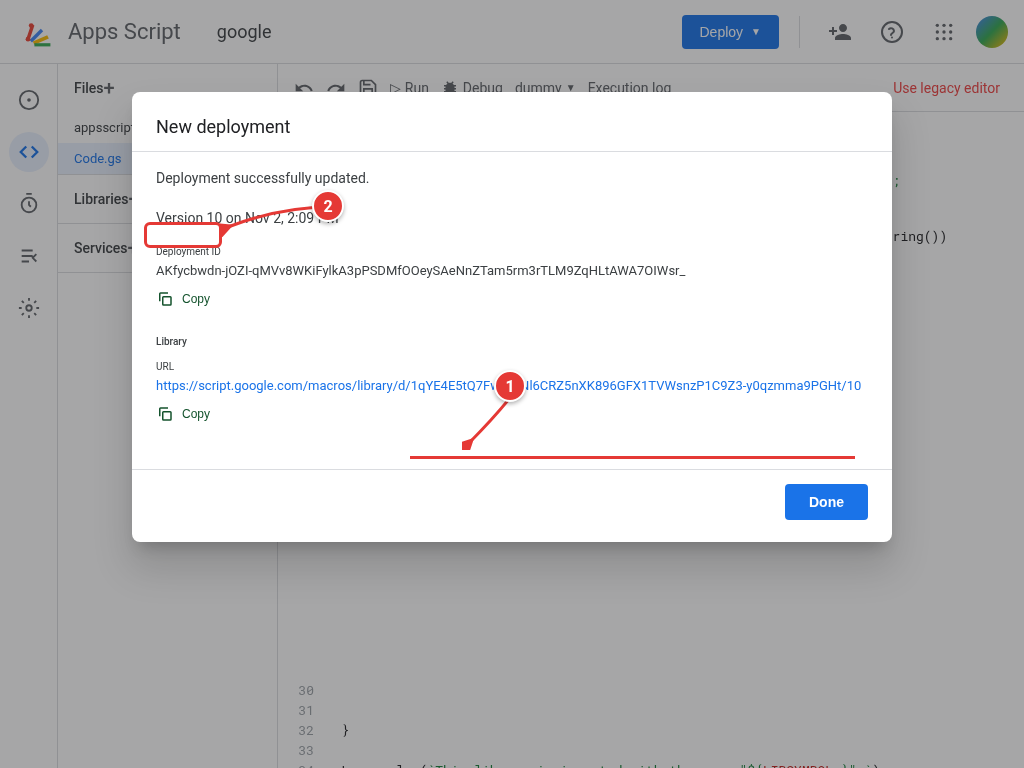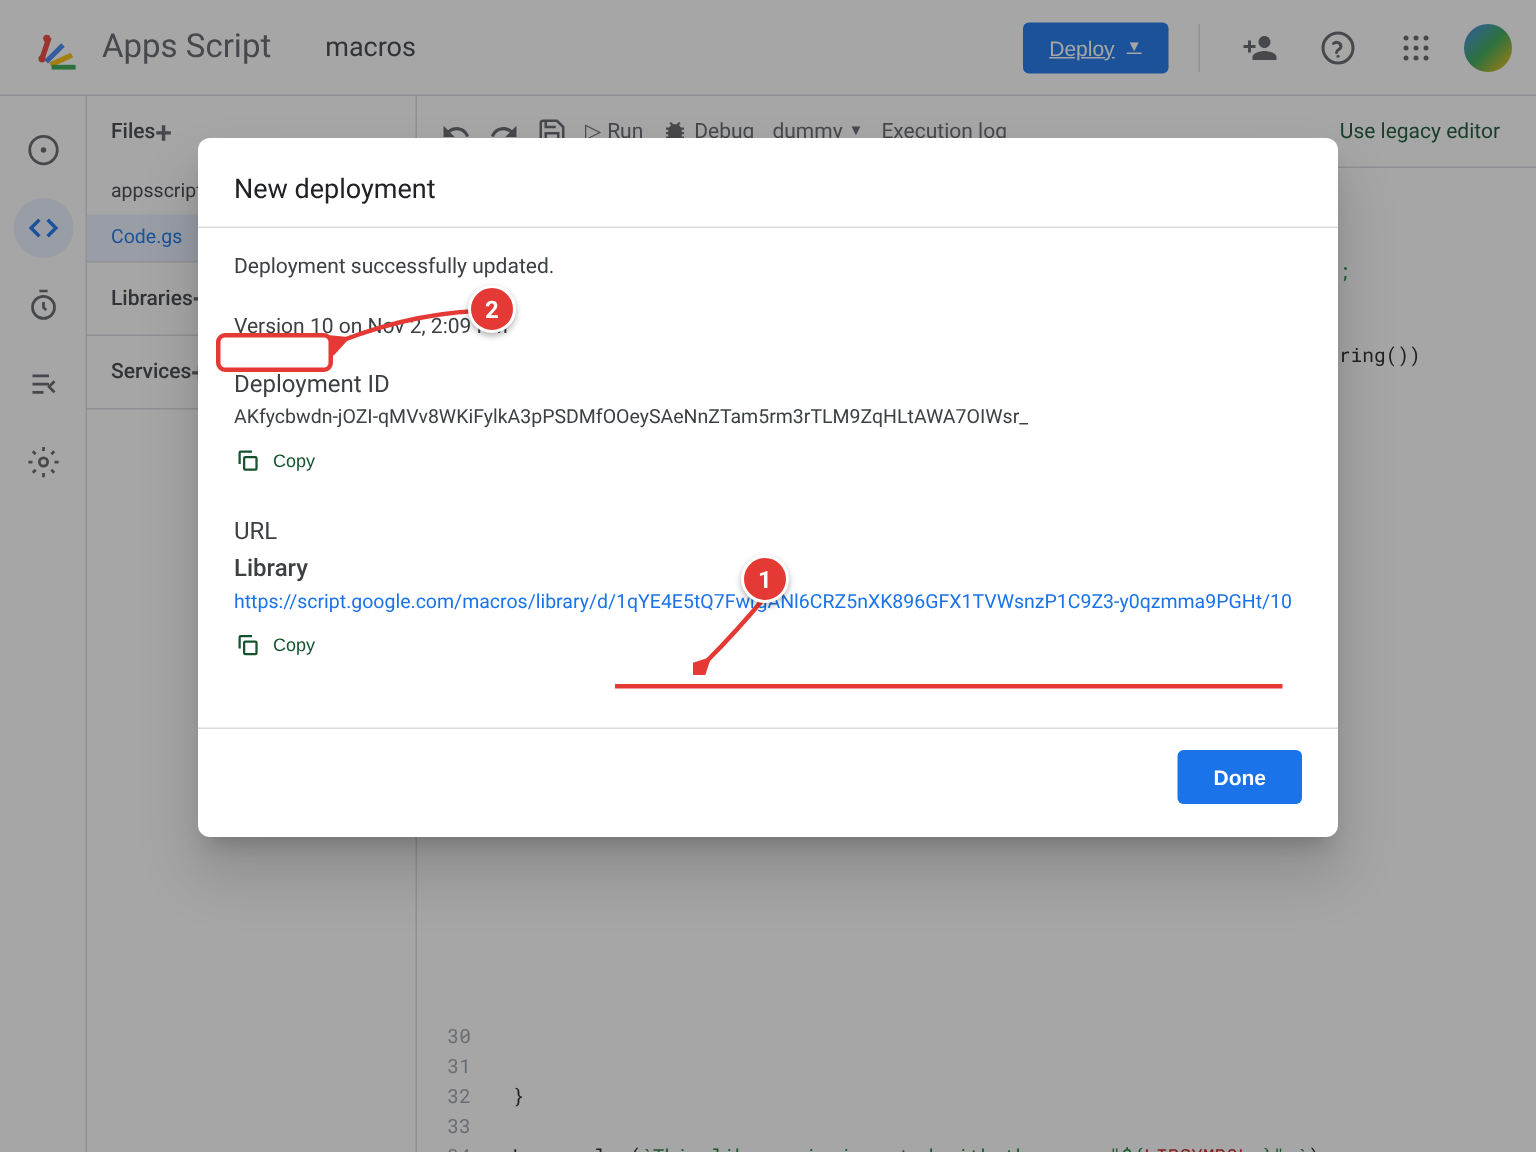--- a/index.html
+++ b/index.html
@@ -3,54 +3,54 @@
 <meta charset="utf-8">
 <style>
 *{box-sizing:border-box;margin:0;padding:0;}
 body{font-family:'Google Sans',Roboto,Arial,sans-serif;font-size:14px;color:#202124;background:#fff;width:1024px;height:768px;overflow:hidden;position:relative;}
 .header{height:64px;border-bottom:1px solid #dadce0;display:flex;align-items:center;padding:0 16px;gap:12px;}
 .logo{width:40px;height:40px;display:flex;align-items:center;justify-content:center;}
 .logo svg{width:32px;height:32px;}
 .app-title{font-size:22px;color:#5f6368;font-weight:400;}
 .proj-title{font-size:18px;color:#3c4043;margin-left:24px;}
 .header-spacer{flex:1;}
-.deploy-btn{background:#1a73e8;color:#fff;border:none;border-radius:4px;padding:9px 18px;font-size:14px;font-weight:500;display:flex;align-items:center;gap:8px;cursor:pointer;text-decoration:underline;}
+.deploy-btn{background:#1a73e8;color:#fff;border:none;border-radius:4px;padding:9px 18px;font-size:14px;font-weight:500;display:flex;align-items:center;gap:8px;cursor:pointer;}
 .deploy-btn .arrow{font-size:10px;}
 .header-sep{width:1px;height:32px;background:#dadce0;margin:0 8px;}
 .header-icon{width:40px;height:40px;border-radius:50%;display:flex;align-items:center;justify-content:center;color:#5f6368;cursor:pointer;}
 .avatar{width:32px;height:32px;border-radius:50%;background:linear-gradient(135deg,#4285f4,#34a853,#fbbc04);}
 .main{display:flex;height:calc(768px - 64px);}
 .lnav{width:58px;border-right:1px solid #dadce0;display:flex;flex-direction:column;align-items:center;padding-top:16px;gap:12px;}
 .lnav-item{width:40px;height:40px;border-radius:50%;display:flex;align-items:center;justify-content:center;color:#5f6368;cursor:pointer;}
 .lnav-item.active{background:#e8f0fe;color:#1a73e8;}
 .filepanel{width:220px;border-right:1px solid #dadce0;}
 .fp-section{border-bottom:1px solid #dadce0;}
 .fp-header{display:flex;align-items:center;padding:12px 16px;font-weight:500;color:#3c4043;}
 .fp-add{color:#5f6368;font-size:20px;cursor:pointer;}
 .fp-item{padding:8px 16px;font-size:13px;color:#3c4043;cursor:pointer;}
 .fp-item.active{background:#e8f0fe;color:#1a73e8;}
 .editor{flex:1;display:flex;flex-direction:column;}
 .toolbar{height:48px;border-bottom:1px solid #dadce0;display:flex;align-items:center;padding:0 16px;gap:12px;color:#5f6368;}
 .toolbar-btn{display:flex;align-items:center;gap:4px;color:#5f6368;cursor:pointer;font-size:14px;}
 .toolbar-spacer{flex:1;}
-.legacy{color:#14532d;cursor:pointer;margin-right:8px;font-size:14px;}
+.legacy{color:#ef4444;cursor:pointer;margin-right:8px;font-size:14px;}
 .codearea{flex:1;padding:12px 0;font-family:'Roboto Mono',monospace;font-size:13px;line-height:20px;overflow:hidden;}
 .codeline{display:flex;}
 .lineno{width:48px;text-align:right;padding-right:12px;color:#9aa0a6;user-select:none;}
 .linetext{white-space:pre;}
 .c-str{color:#188038;}
 .c-fn{color:#202124;}
 .c-var{color:#c5221f;}
 .overlay{position:absolute;inset:0;background:rgba(32,33,36,0.4);display:flex;align-items:flex-start;justify-content:center;padding-top:92px;}
 .dialog{width:760px;background:#fff;border-radius:8px;box-shadow:0 11px 15px -7px rgba(0,0,0,.2),0 24px 38px 3px rgba(0,0,0,.14);display:flex;flex-direction:column;max-height:600px;position:relative;}
 .dialog-header{padding:24px 24px 14px;font-size:18px;font-weight:400;color:#202124;border-bottom:1px solid #dadce0;}
 .dialog-body{padding:18px 24px;overflow-y:auto;}
 .success-msg{font-size:14px;color:#3c4043;margin-bottom:24px;}
 .version-line{font-size:14px;color:#3c4043;margin-bottom:20px;}
-.section-label{font-size:16px;color:#3c4043;margin-bottom:6px;}
+.section-label{font-size:10px;color:#3c4043;margin-bottom:6px;}
 .section-label.bold{font-weight:500;}
 .mono-text{font-size:13px;color:#3c4043;font-family:Roboto,Arial,sans-serif;margin-bottom:8px;word-break:break-all;}
 .link-text{color:#1a73e8;text-decoration:none;font-size:13px;word-break:break-all;display:block;margin-bottom:8px;}
 .copy-btn{display:flex;align-items:center;gap:8px;color:#14532d;background:none;border:none;font-size:12px;font-weight:500;cursor:pointer;padding:4px 0;margin-bottom:24px;}
 .info-box{background:#e8f0fe;border-radius:4px;padding:16px;font-size:14px;color:#3c4043;}
 .dialog-footer{padding:14px 24px 22px;border-top:1px solid #dadce0;display:flex;justify-content:flex-end;}
 .done-btn{background:#1a73e8;color:#fff;border:none;border-radius:4px;padding:10px 24px;font-size:14px;font-weight:700;cursor:pointer;}
 .annot{position:absolute;pointer-events:none;z-index:10;}
 .annot-circle{width:32px;height:32px;border-radius:50%;background:#e53935;color:#fff;display:flex;align-items:center;justify-content:center;font-weight:700;font-size:16px;border:2px solid #fff;box-shadow:0 2px 4px rgba(0,0,0,0.3);}
 .annot-box{position:absolute;border:3px solid #e53935;border-radius:6px;}
@@ -64,21 +64,21 @@
 <svg viewBox="0 0 40 40">
         <path fill="#ea4335" d="M8 28 L14 10 L18 12 L12 30 Z"></path>
         <path fill="#4285f4" d="M12 30 L26 16 L29 19 L15 33 Z"></path>
         <path fill="#fbbc04" d="M16 32 L34 24 L36 28 L18 36 Z"></path>
         <path fill="#34a853" d="M18 34 L38 34 L38 38 L18 38 Z"></path>
         <circle cx="10" cy="29" r="3" fill="#ea4335"></circle>
         <circle cx="14" cy="12" r="3" fill="#ea4335"></circle>
       </svg>
 </div>
 <span class="app-title">Apps Script</span>
-<span class="proj-title">macros</span>
+<span class="proj-title">google</span>
 <div class="header-spacer"></div>
 <button class="deploy-btn">
       <span>Deploy</span>
       <span class="arrow">▼</span>
     </button>
 <div class="header-sep"></div>
 <div class="header-icon">
       <svg width="24" height="24" viewBox="0 0 24 24" fill="currentColor">
         <path d="M15 12c2.21 0 4-1.79 4-4s-1.79-4-4-4-4 1.79-4 4 1.79 4 4 4zm-9-2V7H4v3H1v2h3v3h2v-3h3v-2H6zm9 4c-2.67 0-8 1.34-8 4v2h16v-2c0-2.66-5.33-4-8-4z"></path>
       </svg>
@@ -232,22 +232,22 @@
 <div class="version-line"><span>Version 10</span><span> on Nov 2, 2:09 PM</span></div>
 <div class="section-label">Deployment ID</div>
 <div class="mono-text">AKfycbwdn-jOZI-qMVv8WKiFylkA3pPSDMfOOeySAeNnZTam5rm3rTLM9ZqHLtAWA7OIWsr_</div>
 <button class="copy-btn">
           <svg width="18" height="18" viewBox="0 0 24 24" fill="none" stroke="currentColor" stroke-width="2">
             <rect x="9" y="9" width="11" height="11" rx="1"></rect>
             <path d="M5 15V5a1 1 0 011-1h10"></path>
           </svg>
           <span>Copy</span>
         </button>
+<div class="section-label bold">Library</div>
 <div class="section-label" style="margin-top:14px;">URL</div>
-<div class="section-label bold">Library</div>
 <a href="#" class="link-text">https://script.google.com/macros/library/d/1qYE4E5tQ7FwrgANl6CRZ5nXK896GFX1TVWsnzP1C9Z3-y0qzmma9PGHt/10</a>
 <button class="copy-btn">
           <svg width="18" height="18" viewBox="0 0 24 24" fill="none" stroke="currentColor" stroke-width="2">
             <rect x="9" y="9" width="11" height="11" rx="1"></rect>
             <path d="M5 15V5a1 1 0 011-1h10"></path>
           </svg>
           <span>Copy</span>
         </button>
 </div>
 <div class="dialog-footer">

